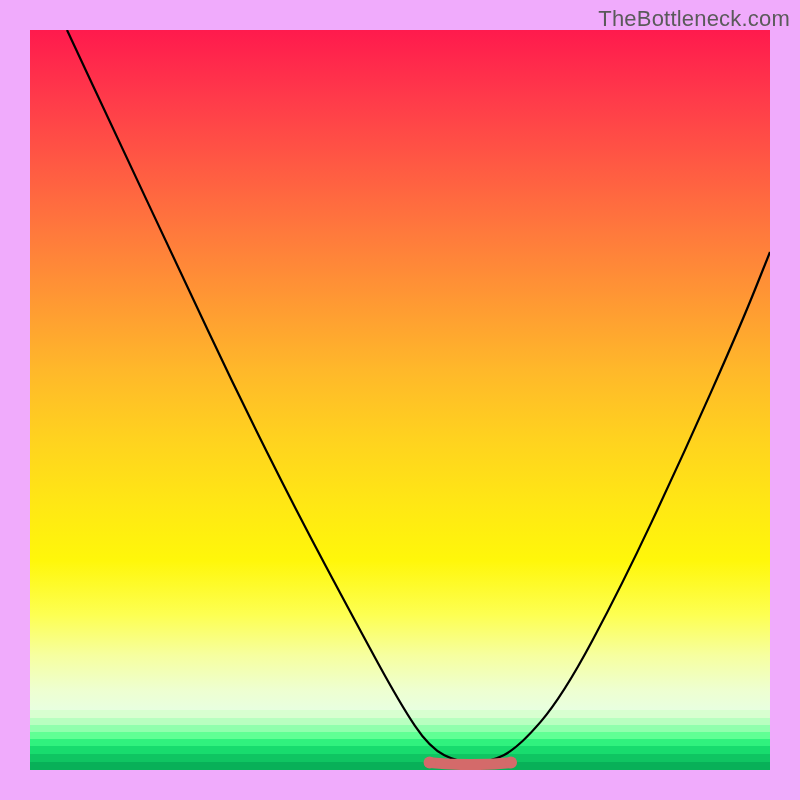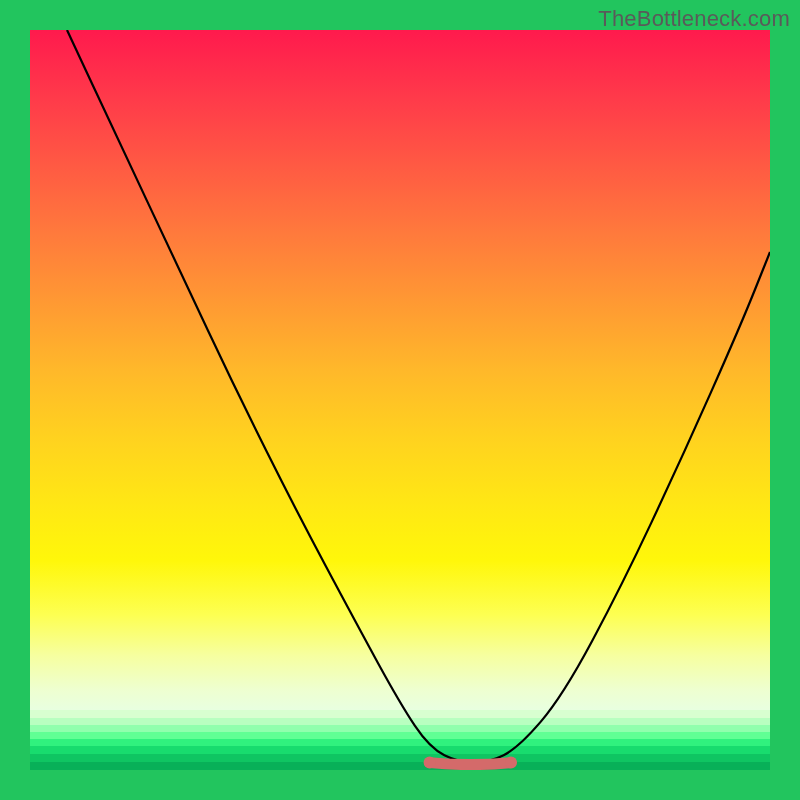--- a/index.html
+++ b/index.html
@@ -8,21 +8,21 @@
     width: 800px;
     height: 800px;
     background: #000;
     font-family: Arial, Helvetica, sans-serif;
     overflow: hidden;
   }
   .frame {
     position: relative;
     width: 800px;
     height: 800px;
-    background: #22c55e;
+    background: #f0abfc;
   }
   .watermark {
     position: absolute;
     top: 6px;
     right: 10px;
     color: #5a5a5a;
     font-size: 22px;
     font-weight: 500;
     letter-spacing: 0.2px;
     z-index: 20;

